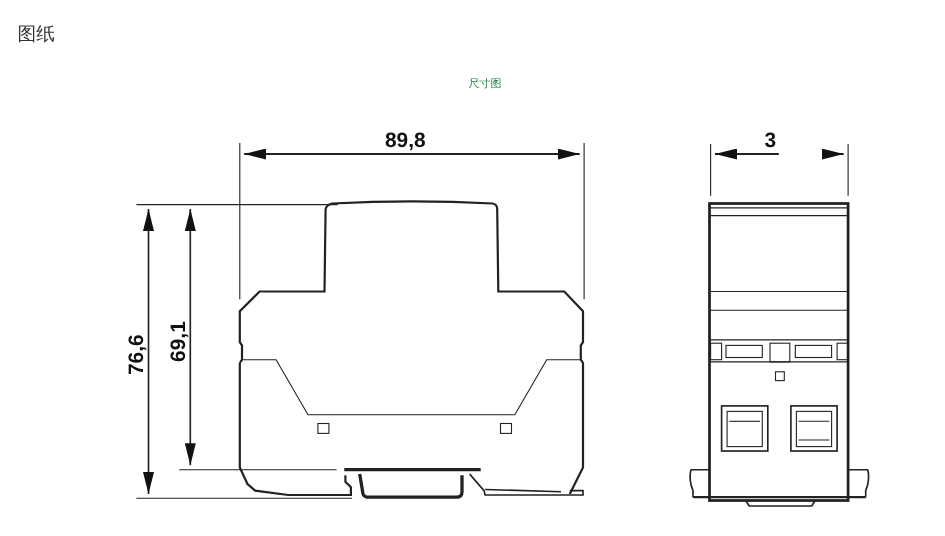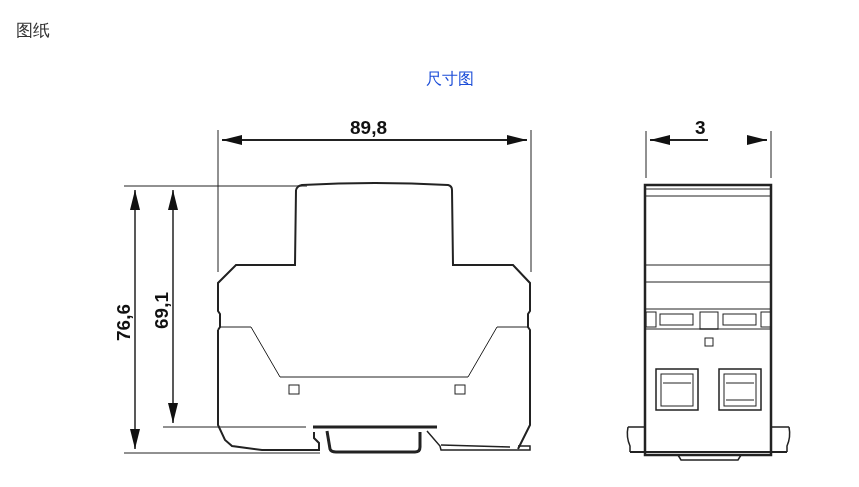--- a/index.html
+++ b/index.html
@@ -1,19 +1,19 @@
 <!DOCTYPE html>
 <html><head>
 <meta charset="utf-8">
 <style>
   html, body { margin: 0; padding: 0; background: #ffffff; }
   body { width: 859px; height: 487px; position: relative; overflow: hidden;
          font-family: "DejaVu Sans", sans-serif; }
   .section-title { position: absolute; left: 16px; top: 19px; font-size: 17px; color: #333333; font-family: Liberation Mono, monospace; }
-  .drawing-caption { position: absolute; left: 426px; top: 69px; font-size: 16px; color: #1d4ed8; }
+  .drawing-caption { position: absolute; left: 426px; top: 69px; font-size: 10px; color: #15803d; }
   svg { position: absolute; left: 0; top: 0; }
   .dimtext { font-family: "Liberation Sans", sans-serif; font-weight: bold; font-size: 19px; fill: #111111; }
 </style>
 </head>
 <body>
 
 <div class="section-title">图纸</div>
 <div class="drawing-caption">尺寸图</div>
 
 <svg width="859" height="487" viewBox="0 0 859 487">

